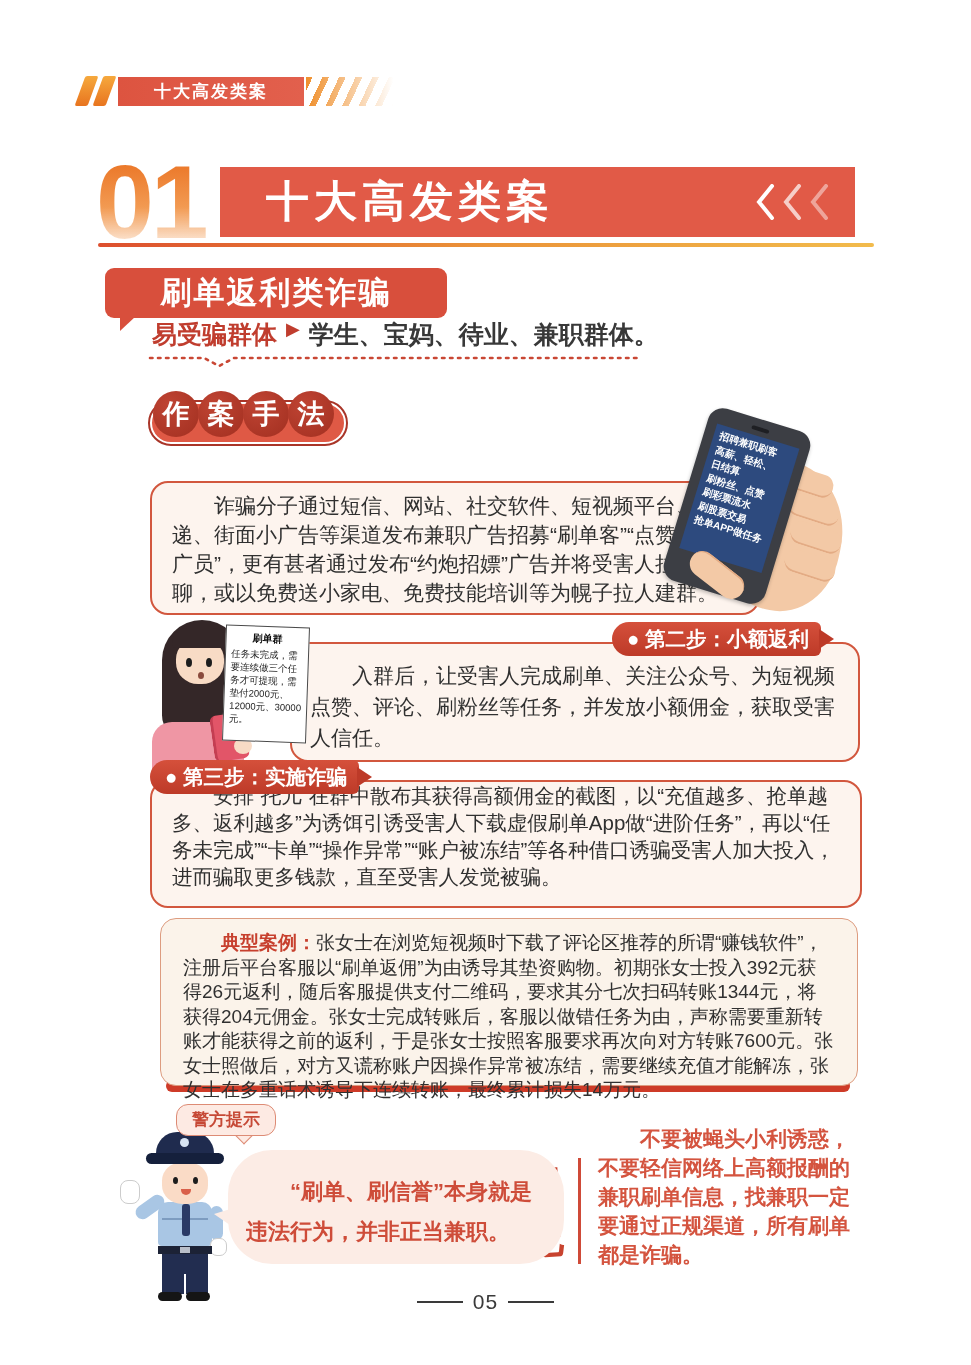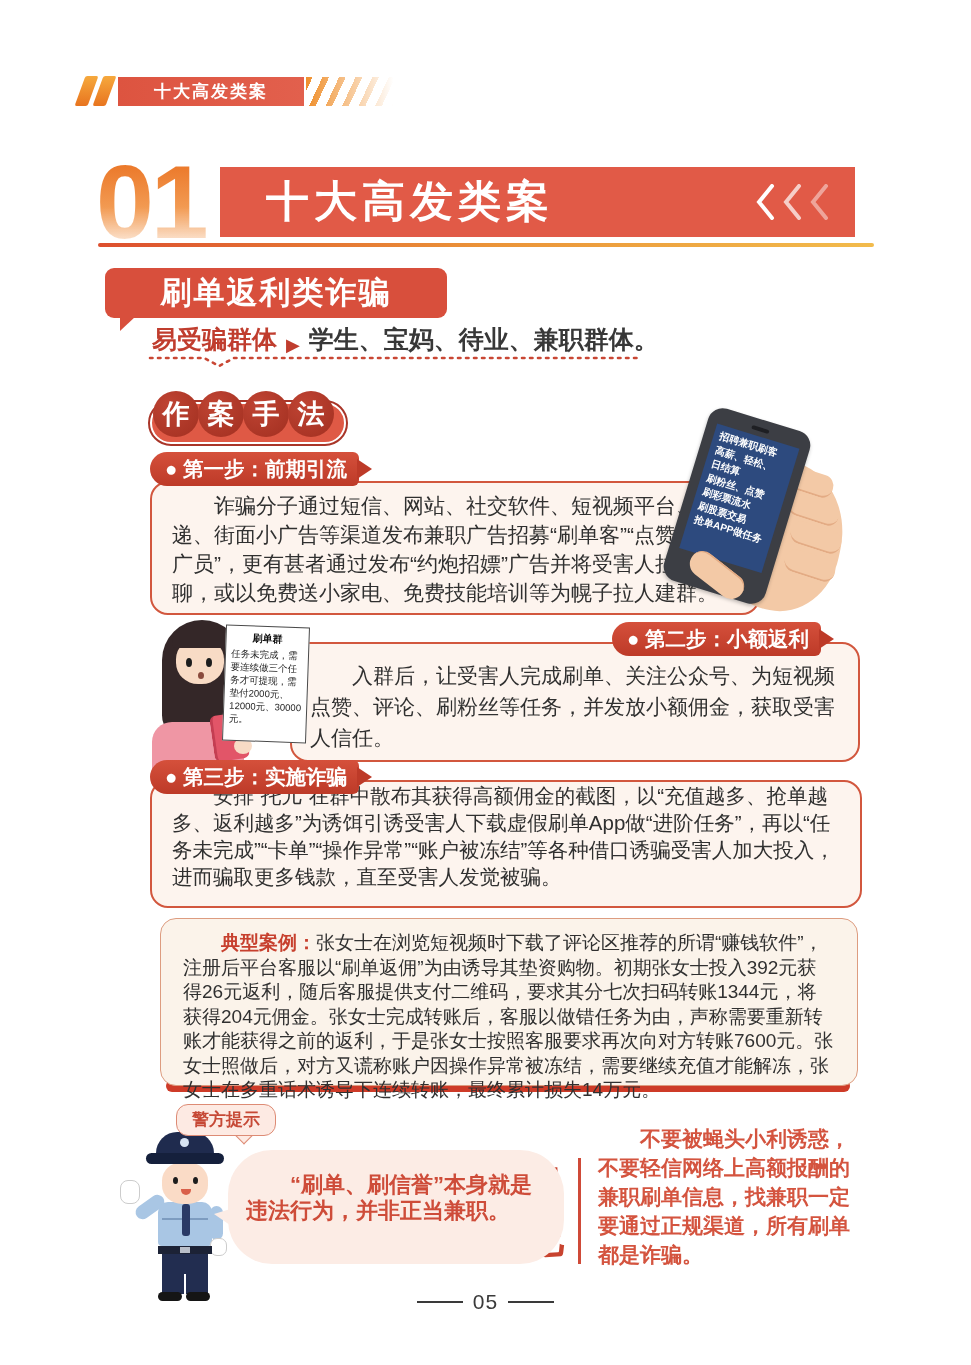--- a/index.html
+++ b/index.html
@@ -31,21 +31,21 @@
   .grad-line{position:absolute;left:98px;top:243px;width:776px;height:4px;border-radius:2px;
              background:linear-gradient(90deg,#dd4f2e,#eb9338,#f2bb4c);}
 
   
   .fraud-badge{position:absolute;left:105px;top:268px;width:342px;height:50px;background:#d84f3c;
                border-radius:9px;color:#fff;font-size:31px;font-weight:bold;text-align:center;
                line-height:50px;letter-spacing:2px;}
   .fraud-tail{position:absolute;left:120px;top:316px;width:0;height:0;
               border-top:15px solid #d84f3c;border-right:16px solid transparent;}
 
-  .victims{position:absolute;left:152px;top:318px;display:flex;align-items:flex-end;height:38px;}
+  .victims{position:absolute;left:152px;top:318px;display:flex;align-items:flex-start;height:38px;}
   .victims-label{color:#c03d2e;font-size:25px;font-weight:bold;}
   .victims-arrow{color:#c03d2e;font-size:18px;margin:0 9px;}
   .victims-text{color:#383838;font-size:25px;font-weight:bold;}
   .victims-underline{position:absolute;left:146px;top:352px;}
 
   
   .method-pill{position:absolute;left:150px;top:402px;width:192px;height:38px;background:#df5945;
                border:2px solid #fff;outline:2px solid #a93528;border-radius:22px;}
   .method-char{position:absolute;top:391px;width:46px;height:46px;border-radius:50%;
                background:radial-gradient(circle at 35% 30%,#bf4433,#a22f20);color:#fff;
@@ -140,21 +140,21 @@
   .ofc-buckle{position:absolute;left:68px;top:117px;width:10px;height:6px;background:#b9bec9;}
   .ofc-pants{position:absolute;left:50px;top:124px;width:46px;height:40px;background:#222d50;}
   .ofc-leg-gap{position:absolute;left:72px;top:144px;width:2px;height:20px;background:#fff;}
   .ofc-shoe{position:absolute;top:162px;width:24px;height:9px;background:#151515;border-radius:5px;}
 
   .bubble{position:absolute;left:228px;top:1150px;width:336px;height:114px;background:#fcece5;
           border-radius:44px;z-index:2;}
   .bubble-tail{position:absolute;left:-14px;top:56px;width:0;height:0;
           border-right:26px solid #fcece5;border-top:8px solid transparent;border-bottom:18px solid transparent;}
   .bubble p{margin:0;padding:22px 16px 0 18px;text-indent:2em;color:#ce4c39;font-size:22px;
-            font-weight:bold;line-height:26px;}
+            font-weight:bold;line-height:40px;}
 
   .remember{position:absolute;left:518px;top:1160px;width:48px;font-size:43px;line-height:52px;
             color:#c8432f;font-weight:bold;text-align:center;transform:rotate(-3deg);
             font-family:"Liberation Serif",serif;}
   .tip-divider{position:absolute;left:578px;top:1158px;width:3px;height:106px;background:#cf4a38;}
   .tip-text{position:absolute;left:598px;top:1124px;width:272px;}
   .tip-text p{margin:0;text-indent:2em;color:#d4543f;font-size:21px;font-weight:bold;line-height:29px;}
 
   
   .footer{position:absolute;left:0;top:1290px;width:971px;display:flex;justify-content:center;
@@ -200,21 +200,20 @@
   <svg class="victims-underline" width="500" height="18" viewBox="0 0 500 18">
     <path d="M4 6 H58 L73 14 L88 6 H494" fill="none" stroke="#c94734" stroke-width="2.6" stroke-dasharray="2.5 5.5" stroke-linecap="round"></path>
   </svg>
 
   <div class="method-pill"></div>
   <div class="method-char" style="left:153px;">作</div>
   <div class="method-char" style="left:198px;">案</div>
   <div class="method-char" style="left:243px;">手</div>
   <div class="method-char" style="left:288px;">法</div>
 
-  <div class="step-badge" style="left:150px;top:452px;">● 第一步：前期引流</div>
   <div class="content-box box1">
     <p>诈骗分子通过短信、网站、社交软件、短视频平台、快递、街面小广告等渠道发布兼职广告招募“刷单客”“点赞员”“推广员”，更有甚者通过发布“约炮招嫖”广告并将受害人拉入群聊，或以免费送小家电、免费技能培训等为幌子拉人建群。</p>
   </div>
 
   <div class="phone-illo">
     <div class="hand-palm"></div>
     <div class="finger f1"></div>
     <div class="finger f2"></div>
     <div class="finger f3"></div>
     <div class="finger f4"></div>

